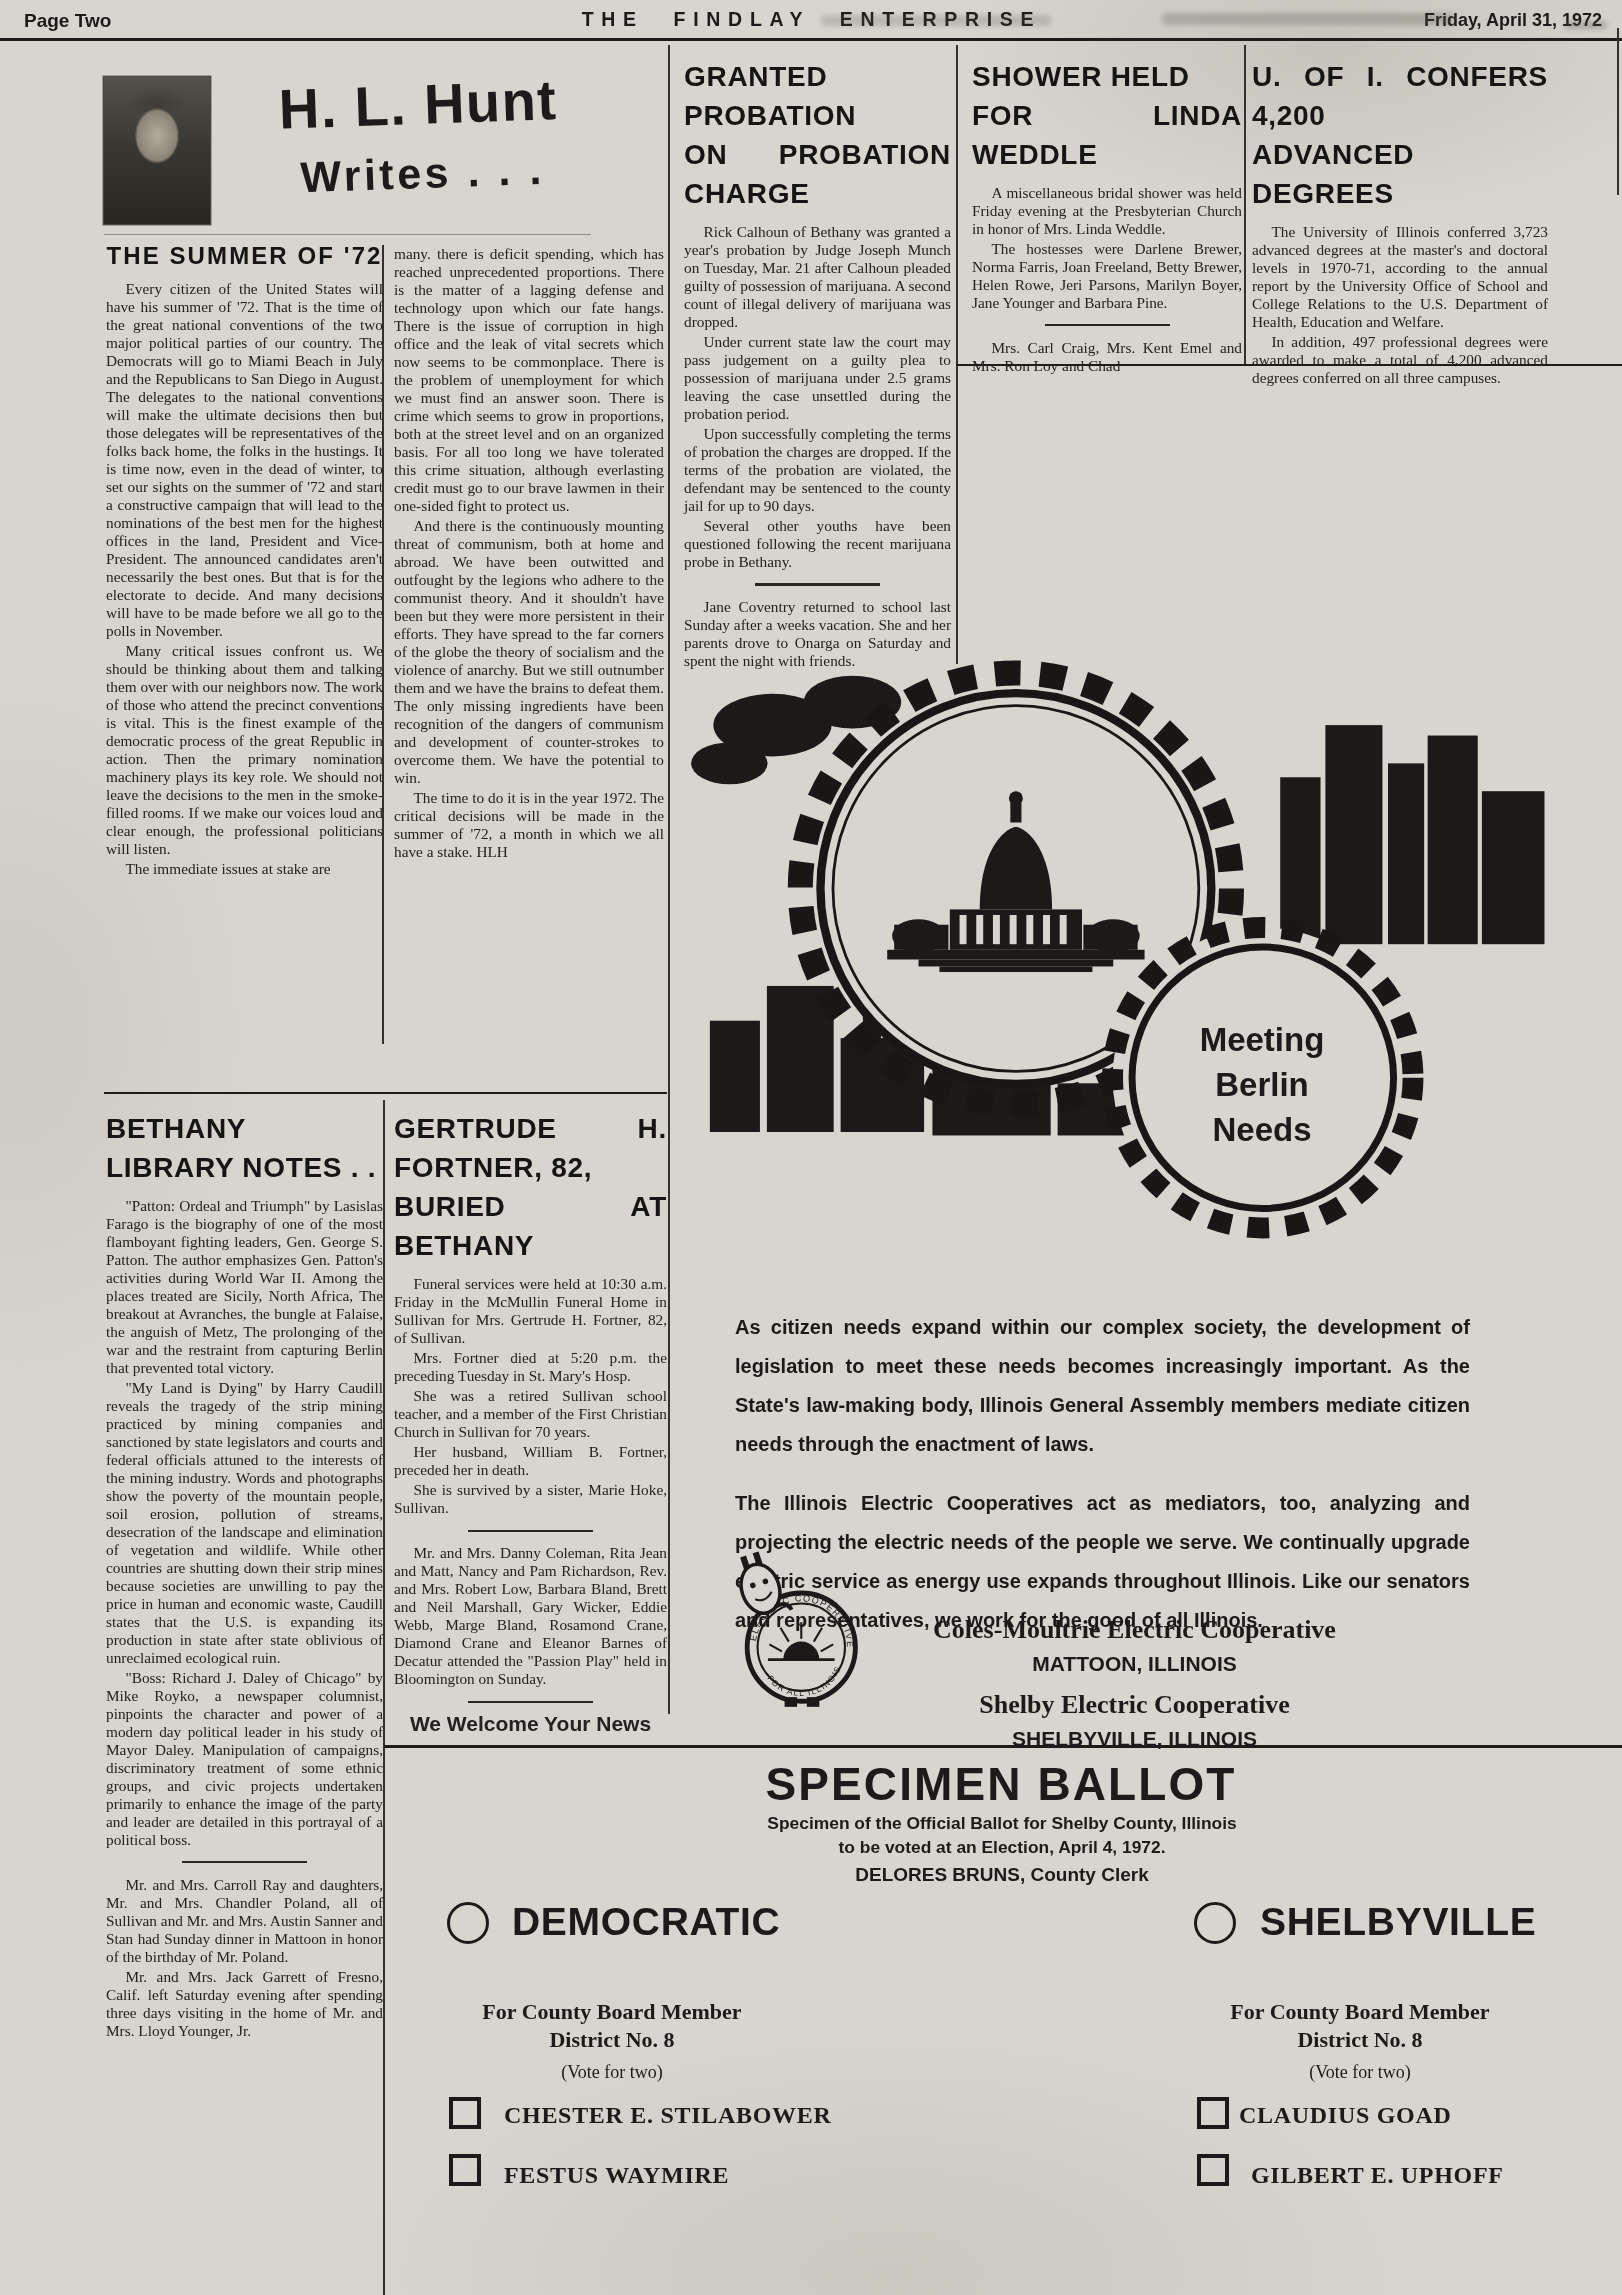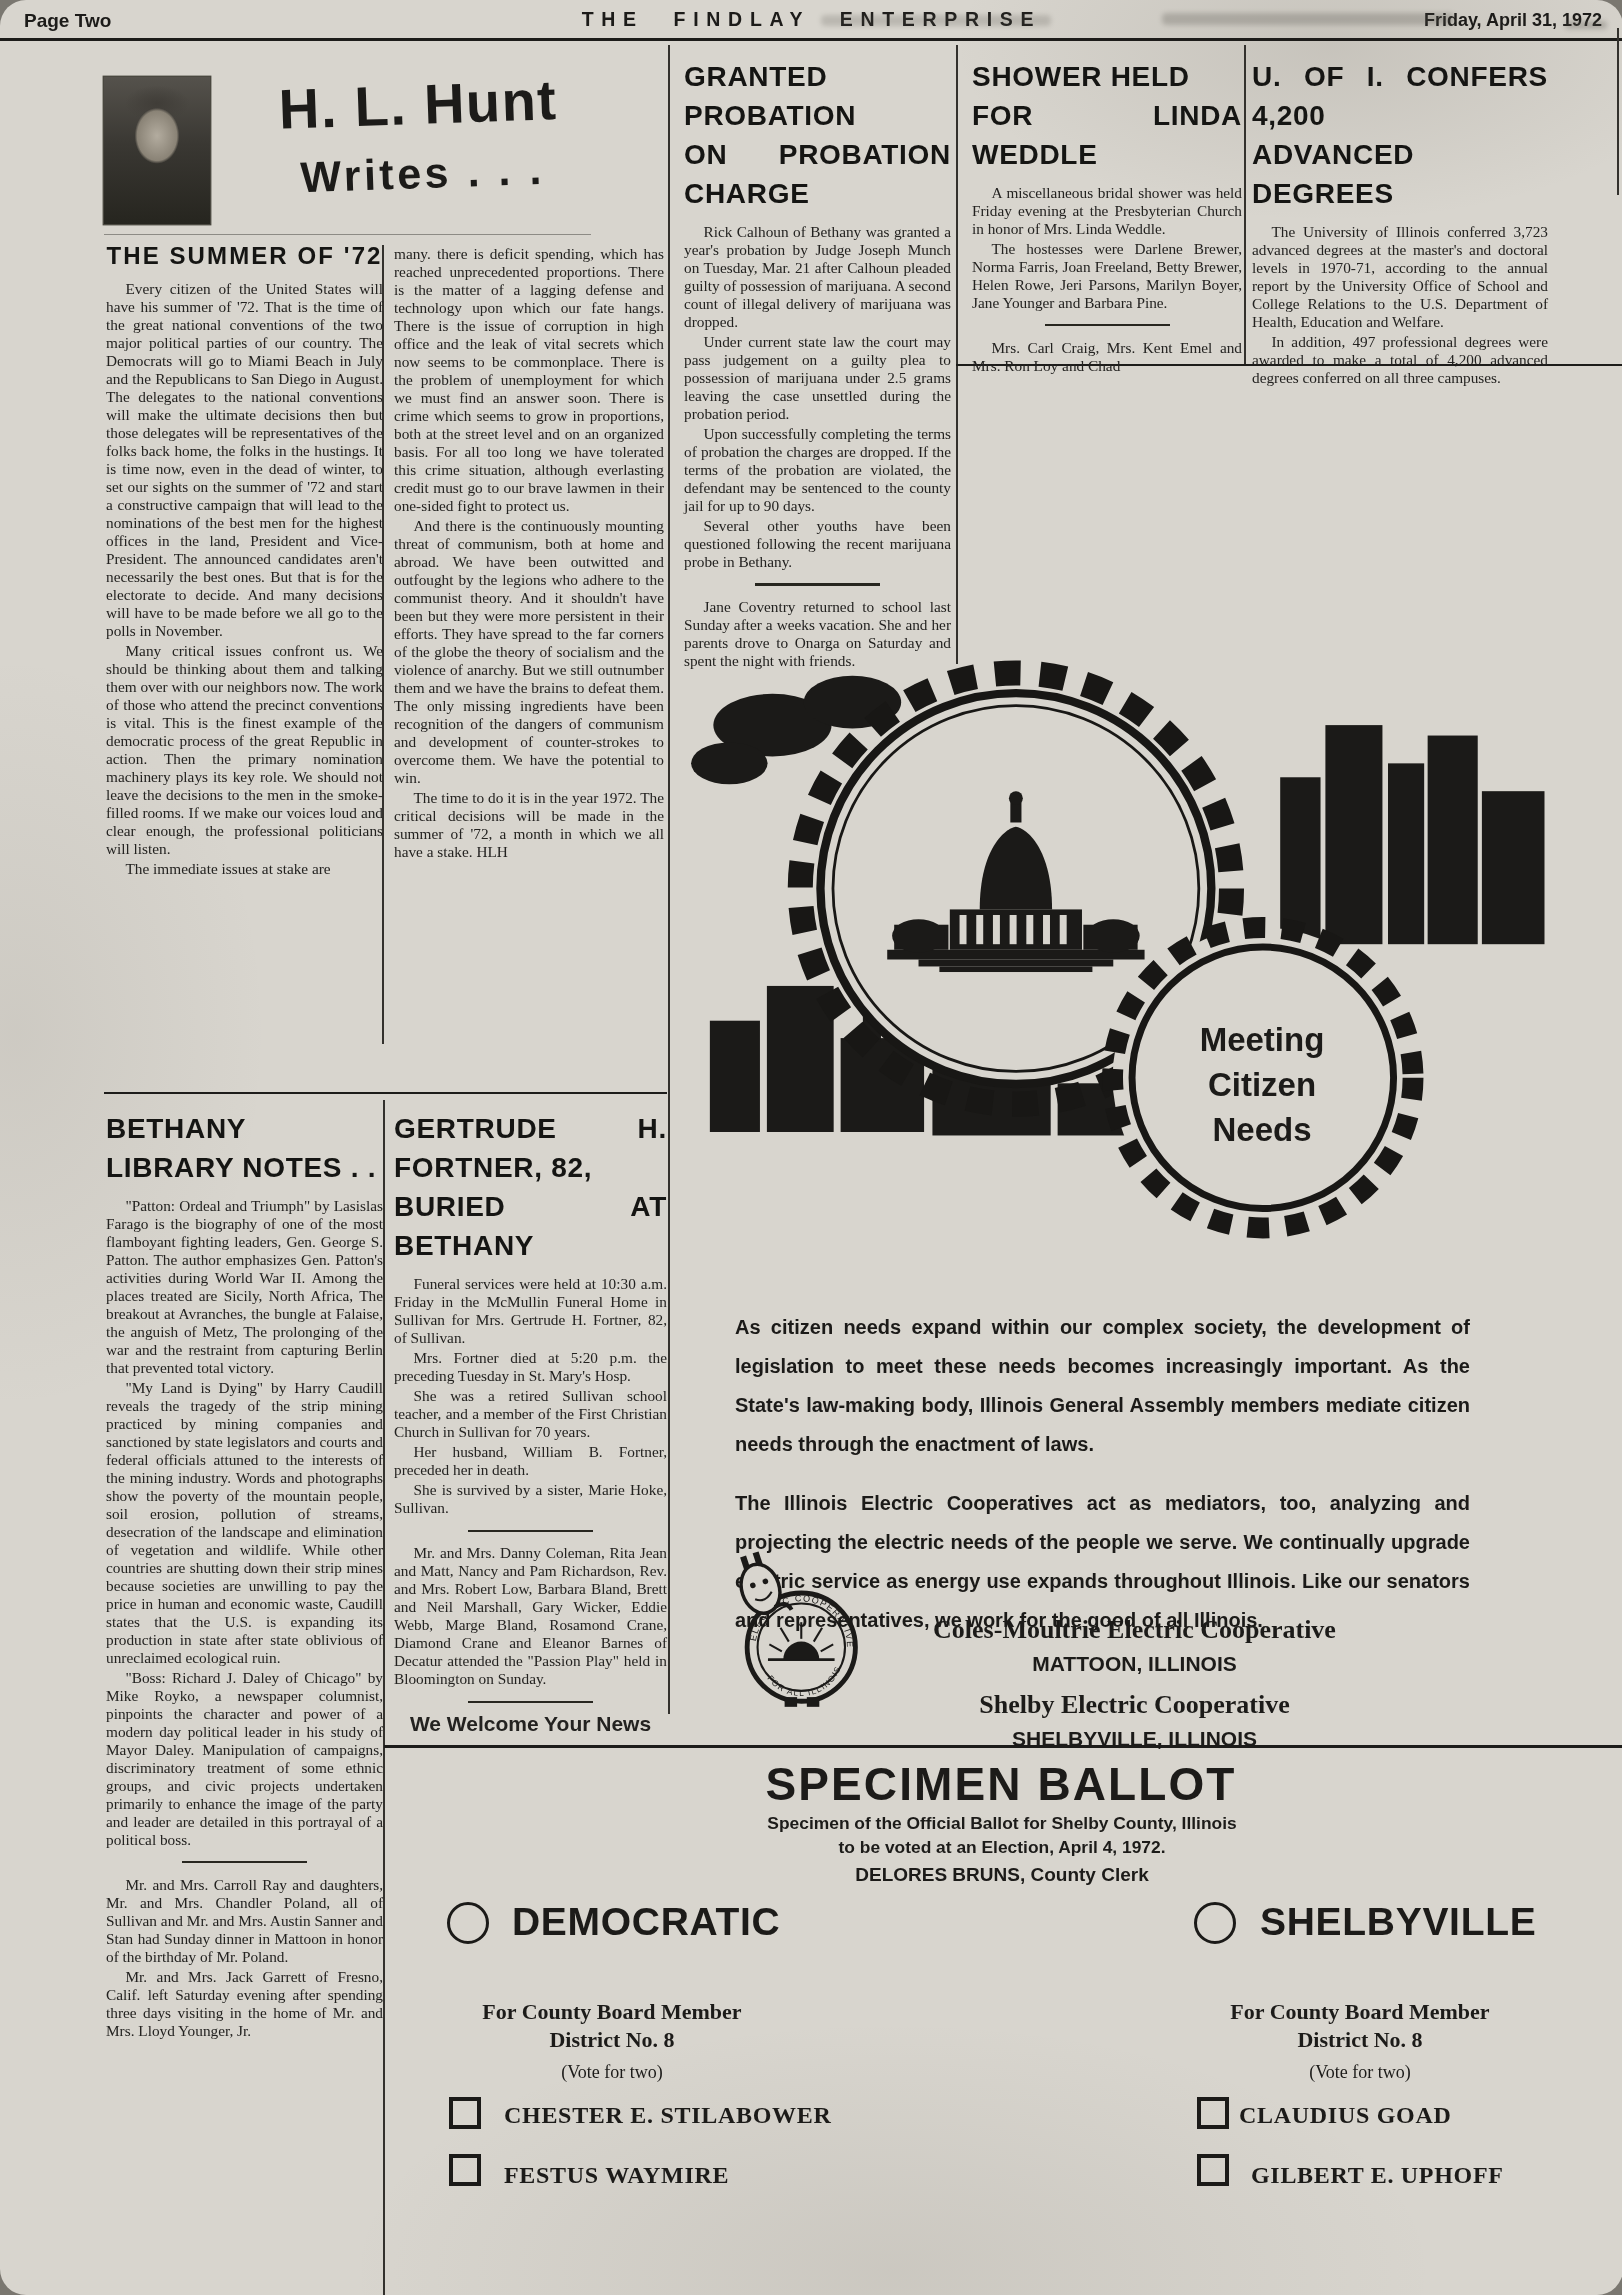--- a/index.html
+++ b/index.html
@@ -3,21 +3,21 @@
 <meta charset="utf-8">
 <style>
   *{box-sizing:border-box;margin:0;padding:0}
   html,body{background:#7a7捌770;background:#7a7770}
   .page{position:relative;width:1623px;height:2295px;overflow:hidden;
     color:#1c1b19;font-family:"Liberation Serif",serif;
     background:
       radial-gradient(ellipse 626px 292px at 82% 2%, rgba(110,104,94,.16), transparent 60%),
       radial-gradient(ellipse 417px 626px at 1% 45%, rgba(110,104,94,.10), transparent 60%),
       radial-gradient(ellipse 904px 417px at 55% 99%, rgba(110,104,94,.12), transparent 60%),
-      #d8d5ce; border-radius: 26px;}
+      #d8d5ce;}
   .abs{position:absolute}
   .sans{font-family:"Liberation Sans",sans-serif}
   .hrule{background:#1d1c1a}
   .vrule{background:#33312d;width:2.1px}
   .smudge{background:#55524b;filter:blur(2.8px);border-radius:4.2px}
 
   
   .page-label{left:24px;top:9.7px;font-size:19px;font-weight:700}
   .masthead{left:0;right:0;top:8.3px;text-align:center;font-size:19.5px;font-weight:700;letter-spacing:7.7px;word-spacing:16.7px}
   .date-label{right:21px;top:9.7px;font-size:18px;font-weight:700}
@@ -186,21 +186,21 @@
         <rect x="533" y="368" width="10" height="42"></rect>
       </g>
     </g>
     <g>
       <circle cx="825" cy="602" r="216" fill="#d8d5ce" stroke="#181715" stroke-width="30" stroke-dasharray="31 24"></circle>
       <circle cx="825" cy="602" r="188" fill="none" stroke="#181715" stroke-width="10"></circle>
     </g>
   </svg>
   <div class="abs slogan sans">
     <div>Meeting</div>
-    <div>Citizen</div>
+    <div>Berlin</div>
     <div>Needs</div>
   </div>
 
   <div class="abs ad-text">
     <p>As citizen needs expand within our complex society, the development of legislation to meet these needs becomes increasingly important. As the State's law-making body, Illinois General Assembly members mediate citizen needs through the enactment of laws.</p>
     <p>The Illinois Electric Cooperatives act as mediators, too, analyzing and projecting the electric needs of the people we serve. We continually upgrade electric service as energy use expands throughout Illinois. Like our senators and representatives, we work for the good of all Illinois.</p>
   </div>
 
   <svg class="abs" style="left:718px;top:1550px" width="161" height="161" viewBox="0 0 232 232">
     <circle cx="120" cy="140" r="78" fill="none" stroke="#1b1a18" stroke-width="7"></circle>

